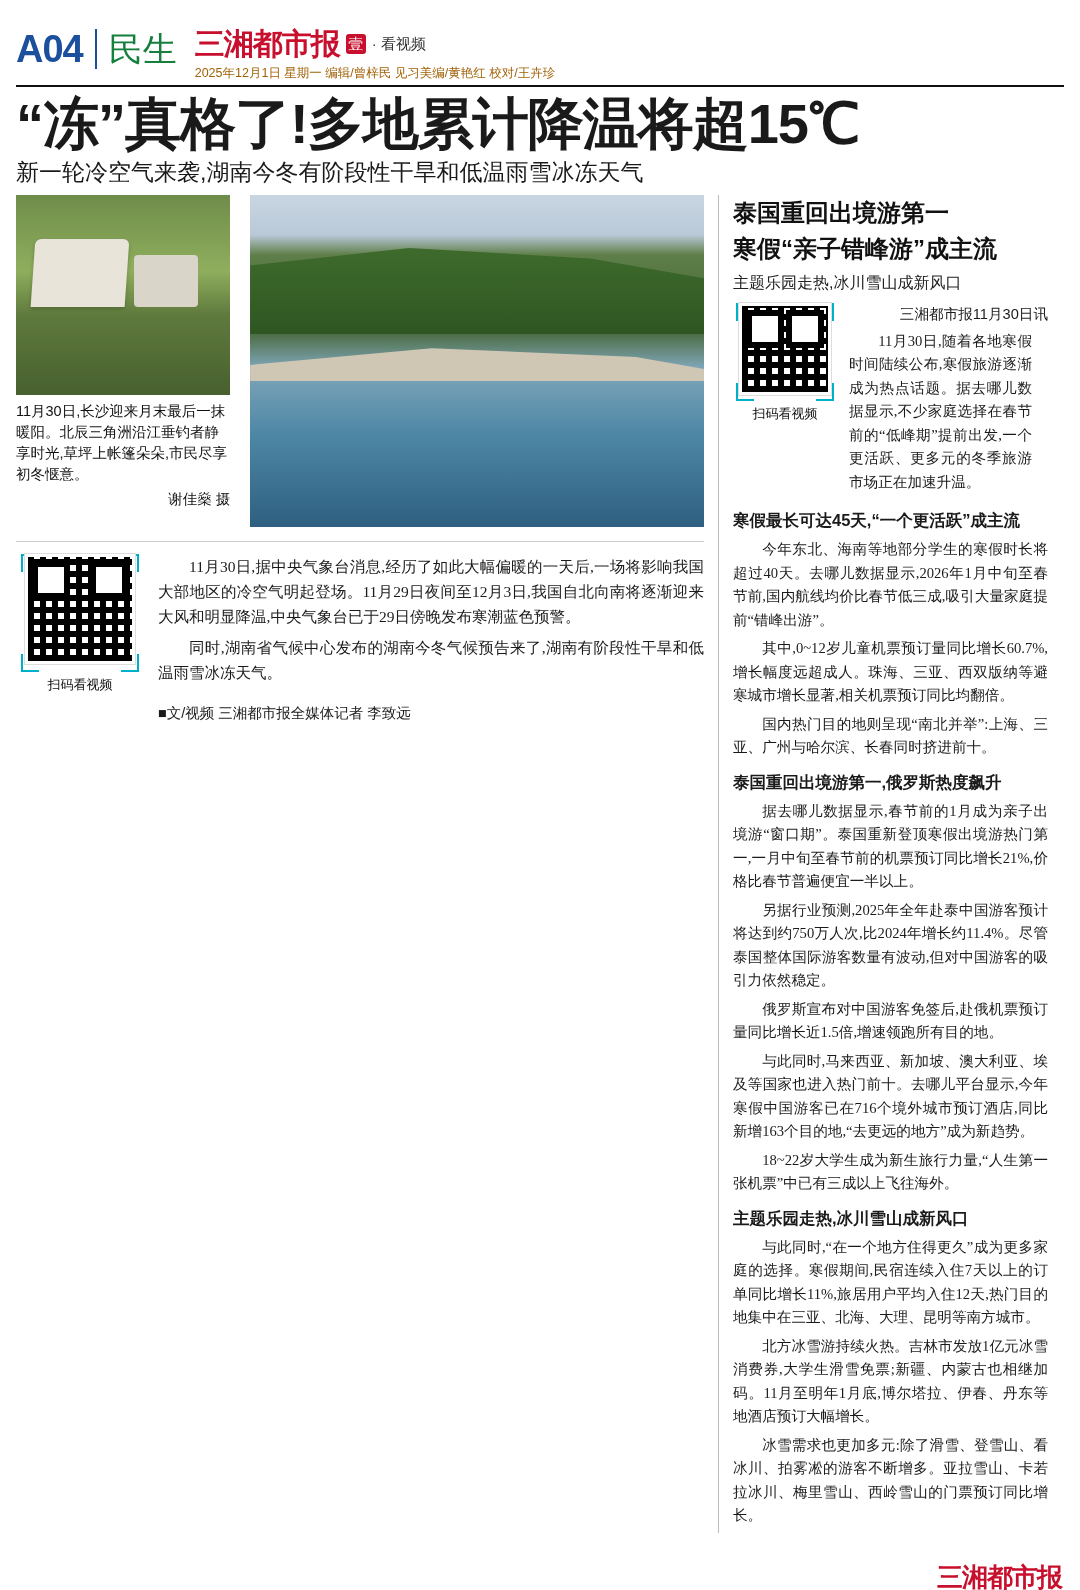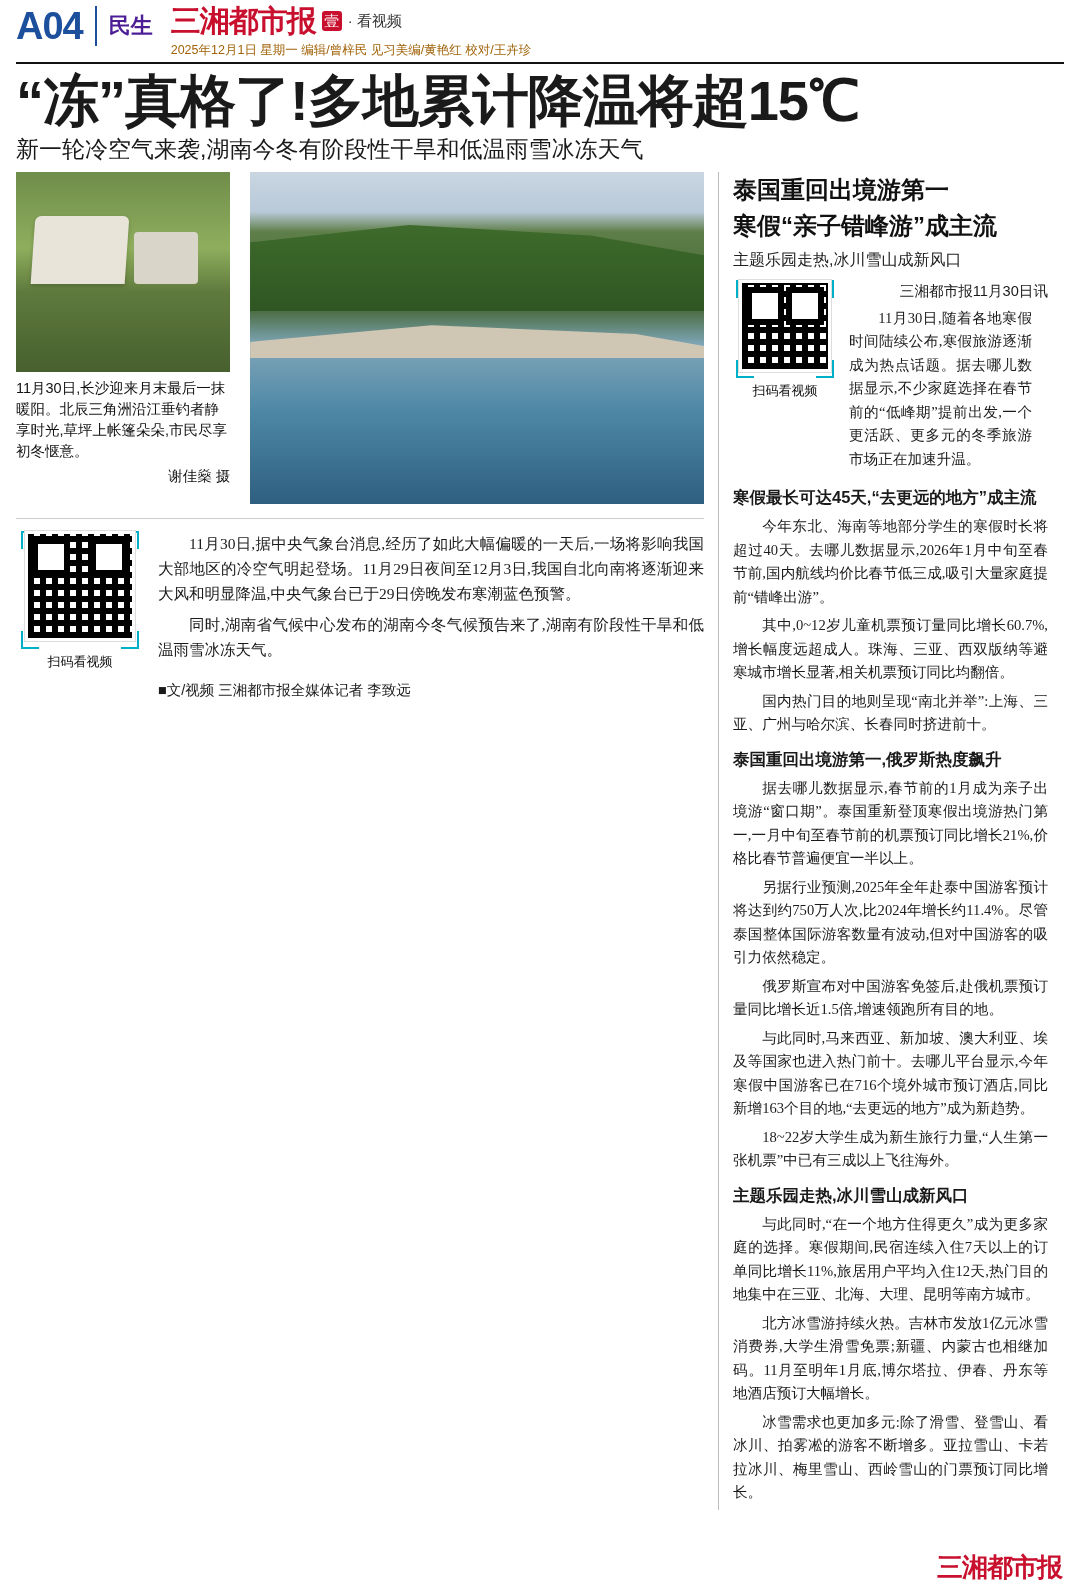--- a/index.html
+++ b/index.html
@@ -7,24 +7,24 @@
     width:1080px;height:1590px;
     background:#ffffff;
     font-family:"Liberation Serif", serif;
     color:#1a1a1a;
     position:relative;
     overflow:hidden;
   }
   .page{width:1080px;height:1590px;position:relative;box-sizing:border-box;padding:0 16px;}
 
   
-  .masthead{display:flex;align-items:flex-start;padding-top:4px;height:54px;}
+  .masthead{display:flex;align-items:flex-start;padding-top:17px;height:54px;margin-top:10px;}
   .folio{font-family:"Liberation Sans",sans-serif;font-size:38px;font-weight:bold;color:#1c4f9c;letter-spacing:-1px;line-height:44px;}
   .folio-sep{width:2px;height:40px;background:#1c4f9c;margin:2px 12px 0 12px;}
-  .section-name{font-family:"Liberation Sans",sans-serif;font-size:22px;font-weight:bold;color:#4c1d95;line-height:44px;}
+  .section-name{font-family:"Liberation Sans",sans-serif;font-size:34px;font-weight:normal;color:#15803d;line-height:44px;}
   .masthead-right{margin-left:18px;display:flex;flex-direction:column;}
   .paper-logo-row{display:flex;align-items:center;gap:6px;}
   .paper-logo{font-family:"Liberation Sans",sans-serif;font-size:30px;font-weight:bold;color:#c8102e;letter-spacing:-1px;line-height:34px;}
   .logo-badge{background:#c8102e;color:#fff;font-size:15px;width:20px;height:20px;display:inline-flex;align-items:center;justify-content:center;border-radius:3px;font-family:"Liberation Sans",sans-serif;}
   .video-tag{font-family:"Liberation Sans",sans-serif;font-size:15px;color:#333;}
   .byline{font-family:"Liberation Sans",sans-serif;font-size:12.5px;color:#a16207;margin-top:4px;}
 
   .rule{height:2px;background:#111;margin:4px 0 6px 0;}
 
   
@@ -165,21 +165,21 @@
             <div class="qr"></div>
           </div>
           <div class="qr-label">扫码看视频</div>
         </div>
         <div class="r-lead-txt">
           <span class="dateline">三湘都市报11月30日讯</span>
           <p>11月30日,随着各地寒假时间陆续公布,寒假旅游逐渐成为热点话题。据去哪儿数据显示,不少家庭选择在春节前的“低峰期”提前出发,一个更活跃、更多元的冬季旅游市场正在加速升温。</p>
         </div>
       </div>
 
-      <div class="r-sec">寒假最长可达45天,“去更远的地方”成主流</div>
+      <div class="r-sec">寒假最长可达45天,“一个更活跃”成主流</div>
       <p>今年东北、海南等地部分学生的寒假时长将超过40天。去哪儿数据显示,2026年1月中旬至春节前,国内航线均价比春节低三成,吸引大量家庭提前“错峰出游”。</p>
       <p>其中,0~12岁儿童机票预订量同比增长60.7%,增长幅度远超成人。珠海、三亚、西双版纳等避寒城市增长显著,相关机票预订同比均翻倍。</p>
       <p>国内热门目的地则呈现“南北并举”:上海、三亚、广州与哈尔滨、长春同时挤进前十。</p>
 
       <div class="r-sec">泰国重回出境游第一,俄罗斯热度飙升</div>
       <p>据去哪儿数据显示,春节前的1月成为亲子出境游“窗口期”。泰国重新登顶寒假出境游热门第一,一月中旬至春节前的机票预订同比增长21%,价格比春节普遍便宜一半以上。</p>
       <p>另据行业预测,2025年全年赴泰中国游客预计将达到约750万人次,比2024年增长约11.4%。尽管泰国整体国际游客数量有波动,但对中国游客的吸引力依然稳定。</p>
       <p>俄罗斯宣布对中国游客免签后,赴俄机票预订量同比增长近1.5倍,增速领跑所有目的地。</p>
       <p>与此同时,马来西亚、新加坡、澳大利亚、埃及等国家也进入热门前十。去哪儿平台显示,今年寒假中国游客已在716个境外城市预订酒店,同比新增163个目的地,“去更远的地方”成为新趋势。</p>
       <p>18~22岁大学生成为新生旅行力量,“人生第一张机票”中已有三成以上飞往海外。</p>

